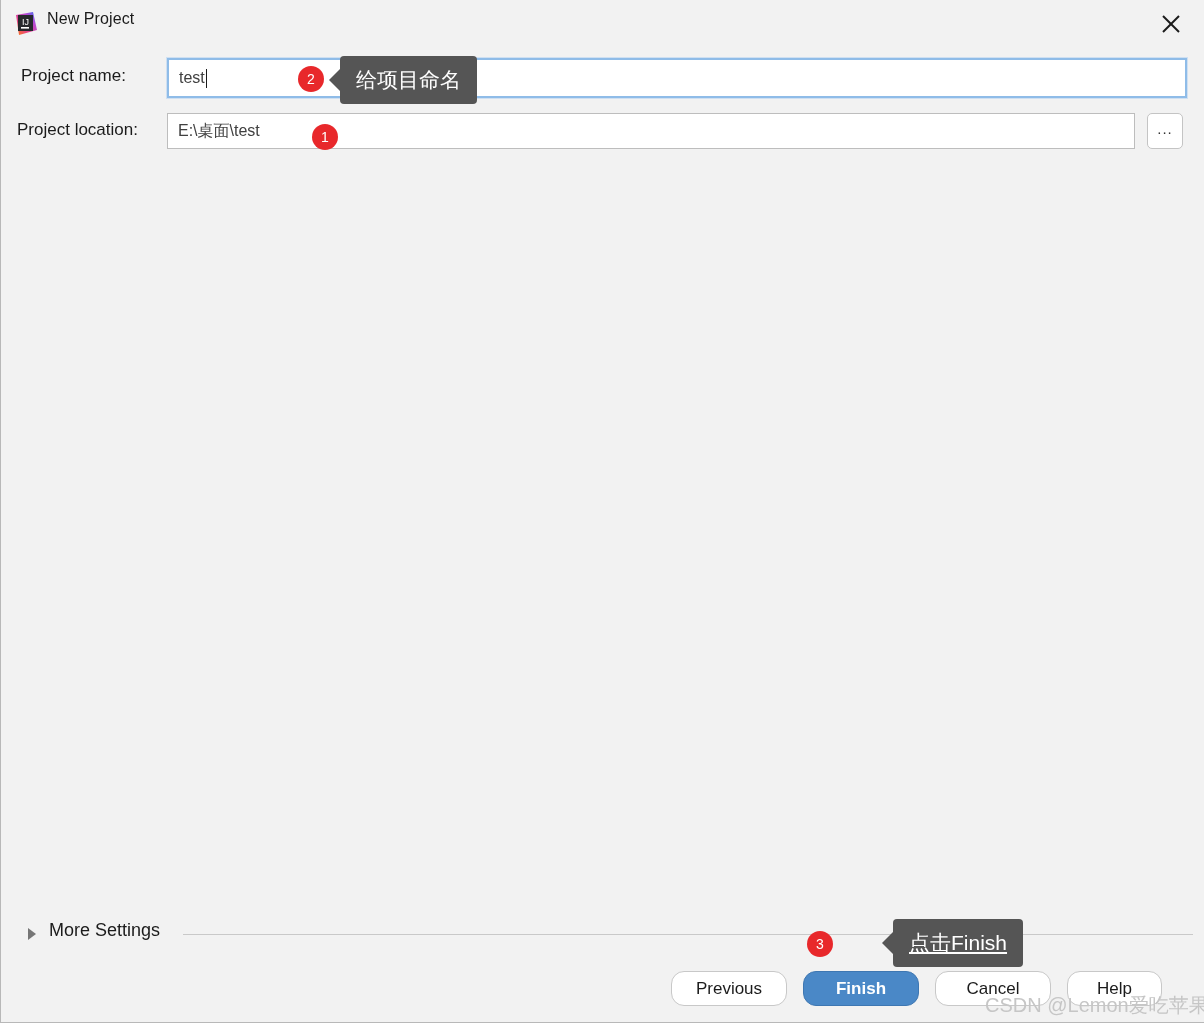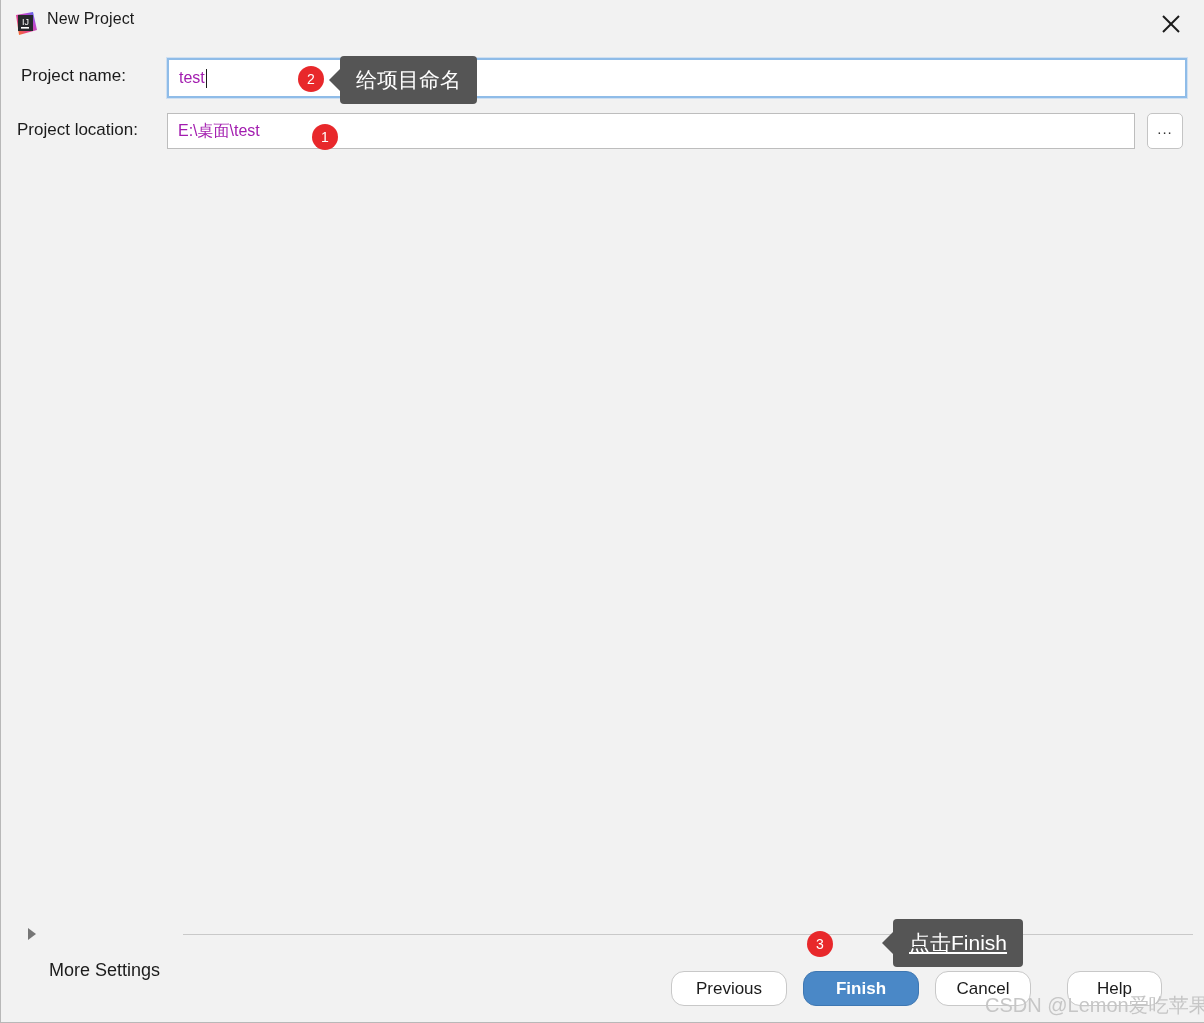--- a/index.html
+++ b/index.html
@@ -64,21 +64,21 @@
     white-space: nowrap;
   }
   #label-name     { left: 20px; top: 66px; }
   #label-location { left: 16px; top: 120px; }
 
   .text-field {
     position: absolute;
     background: #ffffff;
     box-sizing: border-box;
     font-size: 16px;
-    color: #a21caf;
+    color: #404040;
     display: flex;
     align-items: center;
     padding-left: 10px;
     overflow: hidden;
     white-space: nowrap;
   }
   #field-name {
     left: 166px; top: 58px;
     width: 1020px; height: 40px;
     border: 2px solid #8fbce8;
@@ -130,21 +130,20 @@
     border-bottom: 6px solid transparent;
     cursor: pointer;
   }
   #more-label {
     position: absolute;
     left: 48px; top: 0px;
     font-size: 18px;
     color: #1b1b1b;
     white-space: nowrap;
     cursor: pointer;
-    margin-top: 40px;
   }
   #more-rule {
     position: absolute;
     left: 182px; top: 14px;
     width: 1010px; height: 1px;
     background: #c9c9c9;
   }
 
   
   .dlg-btn {
@@ -162,21 +161,21 @@
     justify-content: center;
     cursor: pointer;
     font-family: "Liberation Sans", sans-serif;
   }
   #btn-previous { left: 670px;  width: 116px; }
   #btn-finish   { left: 802px;  width: 116px;
                   background: #4a88c7;
                   border: 1px solid #3e77b2;
                   color: #ffffff;
                   font-weight: bold; }
-  #btn-cancel   { left: 934px;  width: 96px; }
+  #btn-cancel   { left: 934px;  width: 116px; }
   #btn-help     { left: 1066px; width: 95px; }
 
   
   .badge {
     position: absolute;
     width: 26px; height: 26px;
     border-radius: 50%;
     background: #e8282b;
     color: #ffffff;
     font-size: 14px;

